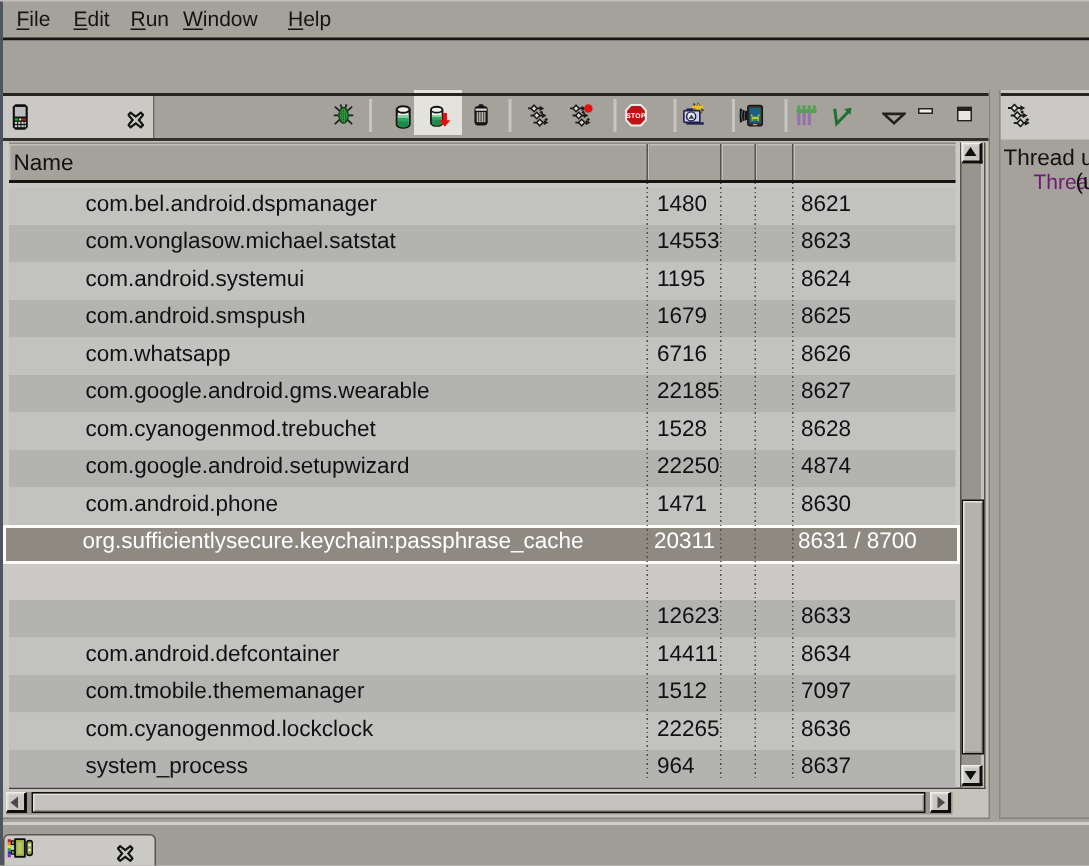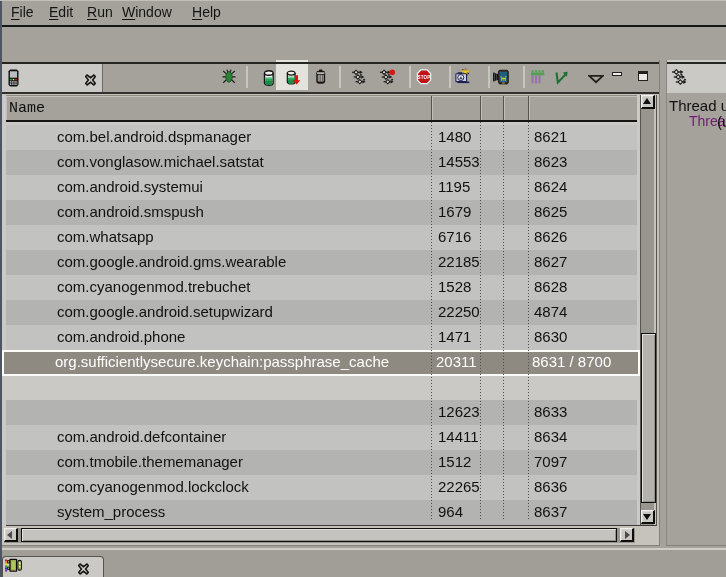--- a/index.html
+++ b/index.html
@@ -21,21 +21,21 @@
 #devtab{left:1px;top:4px;width:101px;height:28px;border-right:1px solid #6e6b65;}
 #tabline{left:0;top:32px;width:659px;height:1.5px;background:#31302c;}
 #tblleft{left:2px;top:35px;width:4px;height:431px;background:#cac9c5;}
 .tabtxt{font-size:14px;color:#701a75;margin-top:42px;}
 
 .tbi{position:absolute;top:9px;width:16px;height:16px;}
 .tbsep{position:absolute;top:6px;width:1.5px;height:22px;background:#c7c5c0;}
 #pressedbtn{left:276px;top:0px;width:32px;height:30px;background:#e4e2dc;z-index:2;}
 
 #tbl{left:6px;top:35px;width:650px;height:430px;background:#cac9c5;border-bottom:1px solid #3c3a36;border-right:1px solid #55534e;}
-#thead{left:0;top:0;width:631px;height:24px;background:#a5a29b;border-top:1px solid #8e8b85;border-bottom:2px solid #141412;box-shadow:inset 1px 1px 0 #c2c0bb;font-family:Liberation Mono, monospace;}
+#thead{left:0;top:0;width:631px;height:24px;background:#a5a29b;border-top:1px solid #8e8b85;border-bottom:2px solid #141412;box-shadow:inset 1px 1px 0 #c2c0bb;}
 .hline{position:absolute;top:0;width:1px;height:24px;background:#55534e;border-right:1px solid #c2c0bb;}
 #rows{left:0;top:30px;width:631px;height:400px;}
 .row{position:absolute;left:0px;width:631px;height:25px;font-size:15px;}
 .rA{background:#c2c2c0;text-align:right;}
 .rB{background:#b3b3b1;}
 .row span{position:absolute;top:45%;transform:translateY(-50%);white-space:nowrap;}
 .c0{left:51px;} .c1{left:432px;} .c2{left:528px;}
 .vline{position:absolute;top:27px;width:1px;height:398px;z-index:5;
  background-image:repeating-linear-gradient(to bottom,#514e49 0,#514e49 1px,transparent 1px,transparent 3px);}
 #selrow{background:#8e8a82;color:#fff;border:2px solid #fbfbf8;}

